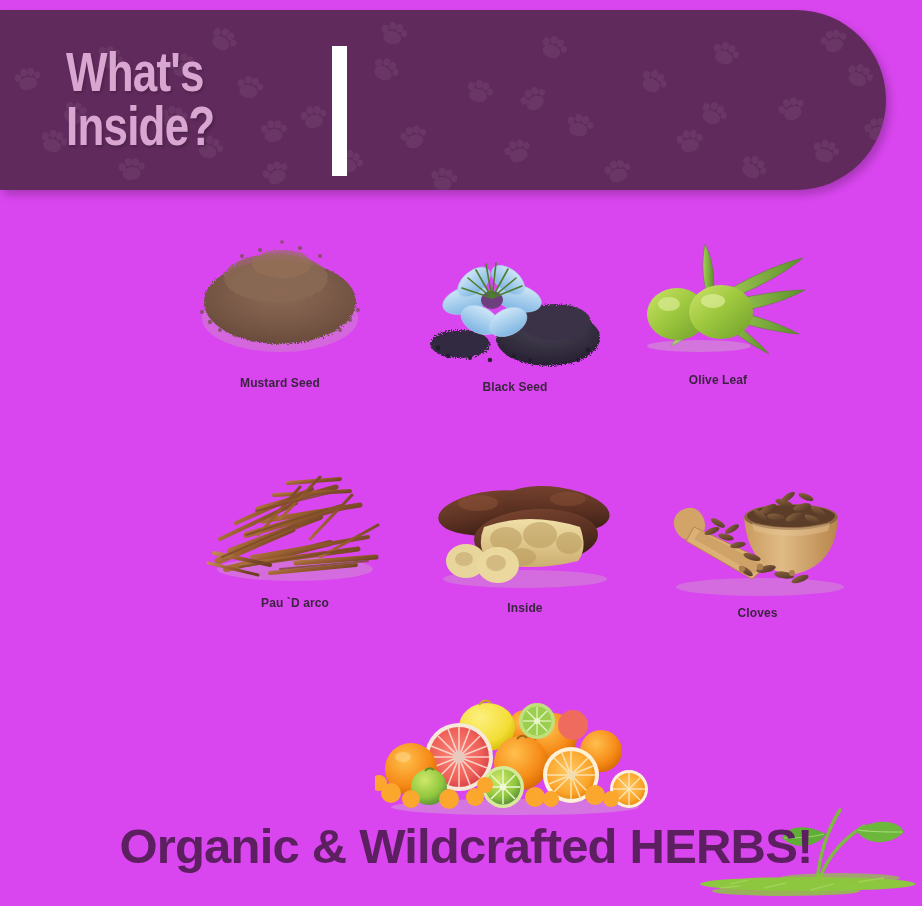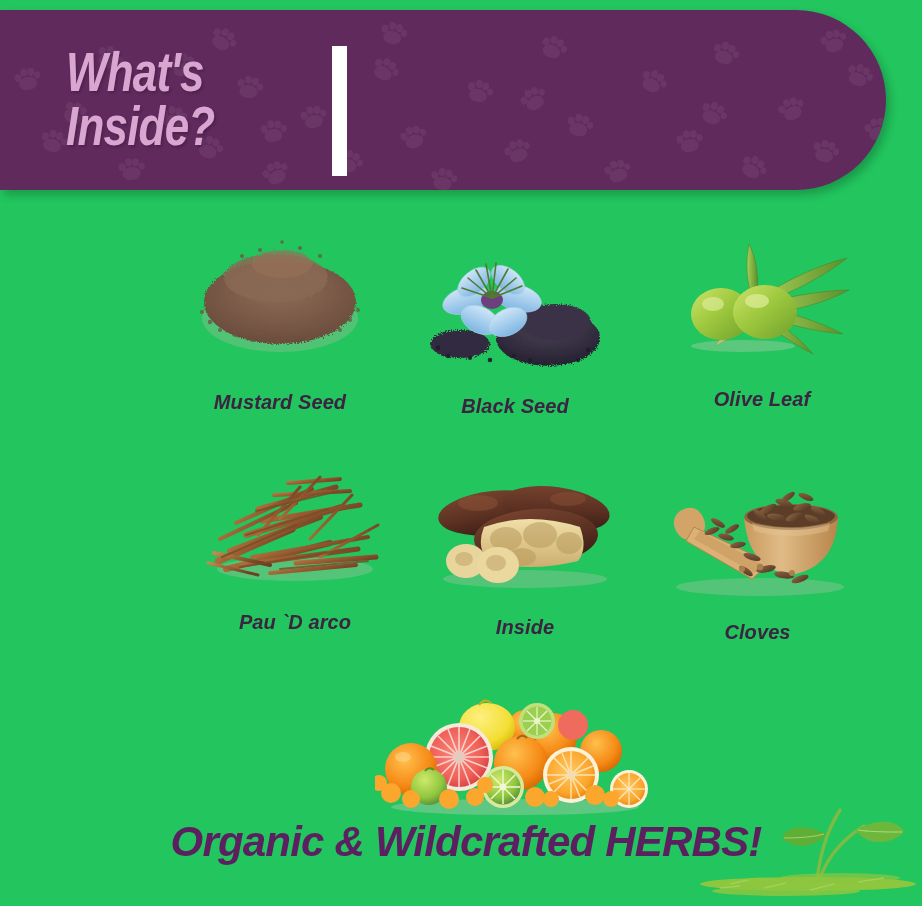--- a/index.html
+++ b/index.html
@@ -5,22 +5,21 @@
   * { margin:0; padding:0; box-sizing:border-box; }
   html, body {
     width:922px; height:906px;
     background:#ffffff;
     font-family:"Liberation Sans", sans-serif;
     overflow:hidden;
   }
   .page {
     position:relative;
     width:922px; height:906px;
-    background:#22c55e;
-    font-style:italic;
+    background:#d946ef;
   }
 
   
   .banner-wrap {
     position:absolute;
     left:0; top:10px;
     width:886px; height:180px;
   }
   .banner {
     position:relative;
@@ -96,39 +95,39 @@
   .row  { position:relative; width:922px; }
   .cell { position:absolute; text-align:center; }
   .thumb {
     position:relative;
     margin:0 auto;
     display:block;
   }
   .caption {
     color:#3b2440;
     font-weight:bold;
-    font-size:20px;
+    font-size:12px;
     letter-spacing:.1px;
-    margin-top:21px;
+    margin-top:6px;
     white-space:nowrap;
   }
 
   
   .footer {
     position:absolute;
     left:0; top:818px;
     width:922px; height:88px;
   }
   .footer-text {
     position:absolute;
     left:0; top:0;
     width:922px;
     text-align:center;
     color:#5C2060;
-    font-size:42px;
+    font-size:49px;
     font-weight:bold;
     letter-spacing:-0.8px;
     padding-left:10px;
   }
   .plant { position:absolute; left:690px; top:-14px; width:230px; height:96px; }
 </style>
 </head>
 <body>
 
 <div class="page">
@@ -481,21 +480,21 @@
                   <path d="M0 2 L-24 -18"></path>
                 <path d="M0 2 L-30 -8"></path>
                   <path d="M0 2 L30 -10"></path>
               </g>
             </g>
           </svg>
         </div>
         <div class="caption">Black Seed</div>
       </div>
 
-      <div class="cell" style="left:672px; top:46px; width:180px;">
+      <div class="cell" style="left:628px; top:46px; width:180px;">
         <div class="thumb" style="width:175px;height:125px;">
           <svg width="175" height="125" viewBox="0 0 175 125">
             <defs>
               <linearGradient id="olv" x1="0" y1="0" x2="1" y2="1">
                 <stop offset="0%" stop-color="#cde36a"></stop>
                   <stop offset="45%" stop-color="#9fc93f"></stop>
                 <stop offset="100%" stop-color="#6fa02b"></stop>
               </linearGradient>
               <linearGradient id="lf" x1="0" y1="0" x2="1" y2="0">
                 <stop offset="0%" stop-color="#a8cf58"></stop>

